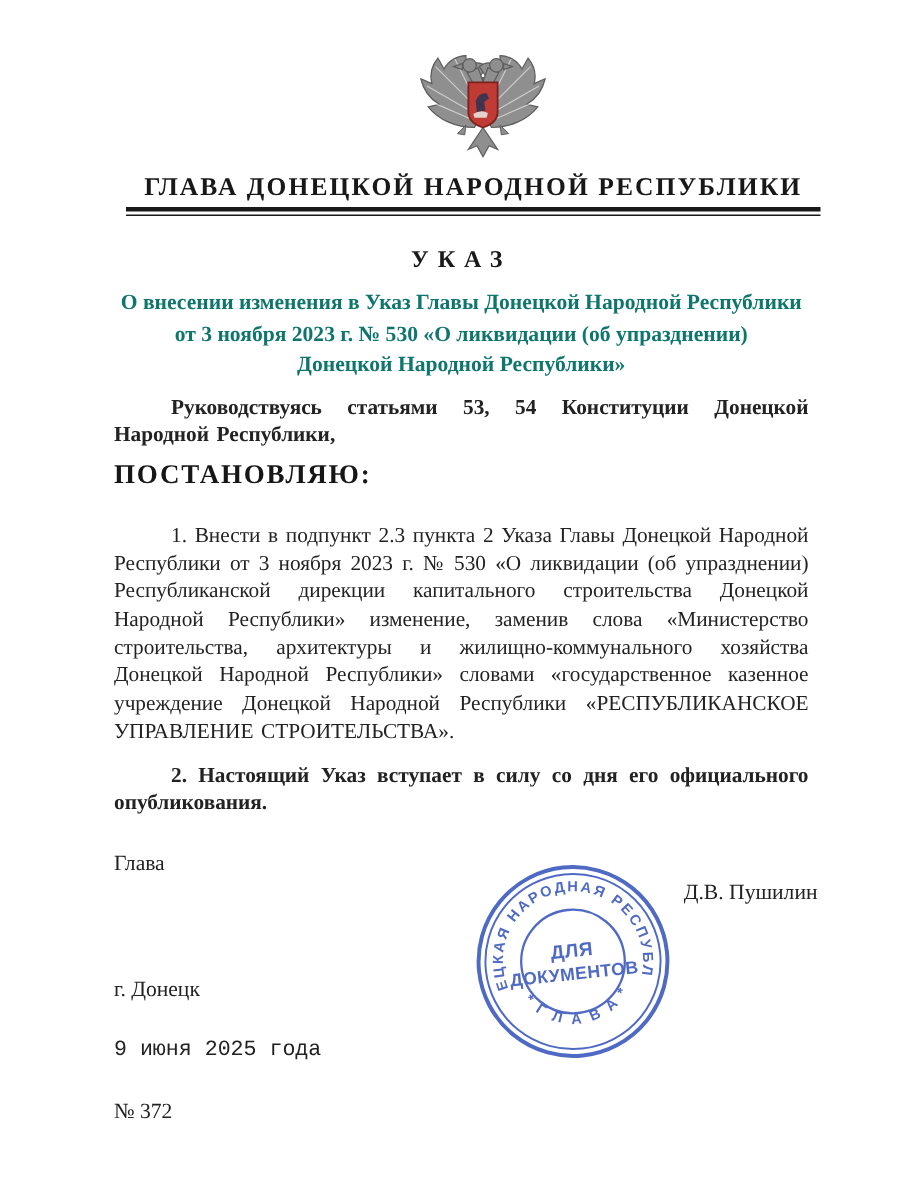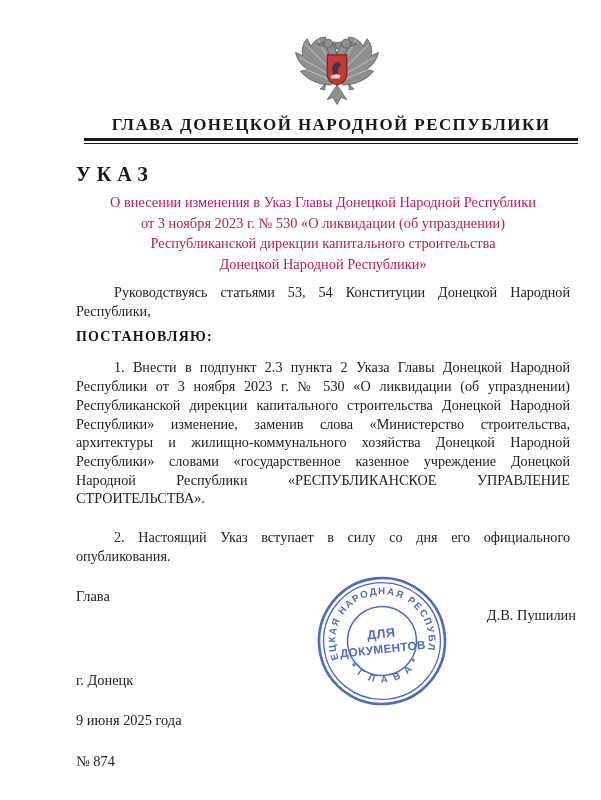--- a/index.html
+++ b/index.html
@@ -2,64 +2,64 @@
 <html lang="ru"><head>
 <meta charset="utf-8">
 <style>
   html,body{margin:0;padding:0;}
   body{
     width:601px;height:800px;overflow:hidden;background:#ffffff;
     font-family:"Liberation Serif", serif;color:#222222;
     -webkit-font-smoothing:antialiased;
   }
   .page{position:relative;width:601px;height:800px;padding:0;box-sizing:border-box;}
-  .content{padding:0 31px 0 76px;}
+  .content{padding:0 62px 0 76px;}
 
   .emblem-wrap{width:116px;margin:33px auto 0;transform:translateX(14px);}
   .emblem-wrap svg{display:block;width:116px;height:78px;}
 
   .org-header{
     margin-top:4px;text-align:center;font-weight:bold;font-size:17px;line-height:20px;
     letter-spacing:1.4px;color:#181818;transform:translateX(8px);
   }
   .rule{margin-top:3px;transform:translateX(8px);}
   .rule .thick{height:0;border-top:3px solid #191919;}
   .rule .thin{height:0;border-top:1.6px solid #191919;margin-top:2px;}
 
   .doc-type{
-    margin-top:20px;text-align:left;font-weight:bold;font-size:20px;line-height:20px;
+    margin-top:20px;text-align:center;font-weight:bold;font-size:16px;line-height:20px;
     letter-spacing:6px;color:#1a1a1a;
   }
-  .doc-title{margin-top:8px;text-align:center;font-weight:normal;font-size:14.4px;line-height:20.5px;color:#be185d;}
+  .doc-title{margin-top:8px;text-align:center;font-weight:bold;font-size:14.4px;line-height:20.5px;color:#0f766e;}
 
   .para{
     margin:0;font-size:14.2px;line-height:18.7px;text-align:justify;
     text-indent:38px;word-spacing:1.5px;
   }
-  .preamble{margin-top:9px;}
+  .preamble{margin-top:9px;font-weight:bold;}
   .resolution{
-    margin-top:6px;font-weight:bold;font-size:14px;line-height:21px;
+    margin-top:6px;font-weight:bold;font-size:18px;line-height:21px;
     letter-spacing:1.2px;color:#161616;
   }
-  .item-1{margin-top:11px;}
-  .item-2{margin-top:20px;}
+  .item-1{margin-top:21px;}
+  .item-2{margin-top:10px;font-weight:bold;}
 
   .sig-block{position:relative;margin-top:22px;height:40px;}
   .sig-left{display:inline-block;font-size:14.4px;line-height:19px;}
   .sig-name{position:absolute;right:-6px;top:19px;font-size:14.4px;line-height:19px;}
 
   .stamp-wrap{position:absolute;left:316px;top:542px;width:132px;height:132px;opacity:0.9;}
   .stamp-wrap svg{display:block;width:132px;height:132px;}
   .stamp-ring-text{font-family:"Liberation Sans", sans-serif;font-weight:bold;font-size:9.6px;letter-spacing:1.5px;}
   .stamp-bottom-text{font-family:"Liberation Sans", sans-serif;font-weight:bold;font-size:9.6px;letter-spacing:2px;}
   .stamp-center-1{font-family:"Liberation Sans", sans-serif;font-weight:bold;font-size:12.5px;letter-spacing:0.5px;}
   .stamp-center-2{font-family:"Liberation Sans", sans-serif;font-weight:bold;font-size:11.6px;letter-spacing:0.3px;}
 
   .place-line{margin-top:44px;font-size:14.4px;line-height:19px;}
-  .date-line{margin-top:21px;font-size:14.4px;line-height:19px;}
+  .date-line{margin-top:21px;font-size:14.4px;line-height:19px;font-family:Liberation Mono, monospace;}
   .number-line{margin-top:22px;font-size:14.4px;line-height:19px;}
 </style>
 </head>
 <body>
 
 <div class="page">
   <div class="content">
 
     <div class="emblem-wrap">
       <svg viewBox="0 0 140 96" xmlns="http://www.w3.org/2000/svg">
@@ -92,39 +92,38 @@
     <div class="rule">
       <div class="thick"></div>
       <div class="thin"></div>
     </div>
 
     <div class="doc-type">УКАЗ</div>
 
     <div class="doc-title">
       <div>О внесении изменения в Указ Главы Донецкой Народной Республики</div>
       <div>от 3 ноября 2023 г. № 530 «О ликвидации (об упразднении)</div>
-      <div>Республиканской дирекции капитального строительства</div>
       <div>Донецкой Народной Республики»</div>
     </div>
 
     <p class="para preamble">Руководствуясь статьями 53, 54 Конституции Донецкой Народной Республики,</p>
     <div class="resolution">ПОСТАНОВЛЯЮ:</div>
     <p class="para item-1">1. Внести в подпункт 2.3 пункта 2 Указа Главы Донецкой Народной Республики от 3 ноября 2023 г. № 530 «О ликвидации (об упразднении) Республиканской дирекции капитального строительства Донецкой Народной Республики» изменение, заменив слова «Министерство строительства, архитектуры и жилищно-коммунального хозяйства Донецкой Народной Республики» словами «государственное казенное учреждение Донецкой Народной Республики «РЕСПУБЛИКАНСКОЕ УПРАВЛЕНИЕ СТРОИТЕЛЬСТВА».</p>
     <p class="para item-2">2. Настоящий Указ вступает в силу со дня его официального опубликования.</p>
 
     <div class="sig-block">
       <div class="sig-left">
         <div>Глава</div>
       </div>
       <div class="sig-name">Д.В. Пушилин</div>
     </div>
 
     <div class="place-line">г. Донецк</div>
     <div class="date-line">9 июня 2025 года</div>
-    <div class="number-line">№ 874</div>
+    <div class="number-line">№ 372</div>
   </div>
 
   <div class="stamp-wrap">
     <svg viewBox="0 0 130 130" xmlns="http://www.w3.org/2000/svg">
       <g transform="rotate(-6 65 65)">
         <g fill="none" stroke="#3d5abe">
           <circle cx="65" cy="65" r="62" stroke-width="2.6"></circle>
           <circle cx="65" cy="65" r="57.5" stroke-width="1.3"></circle>
           <circle cx="65" cy="65" r="34" stroke-width="1.5"></circle>
         </g>

